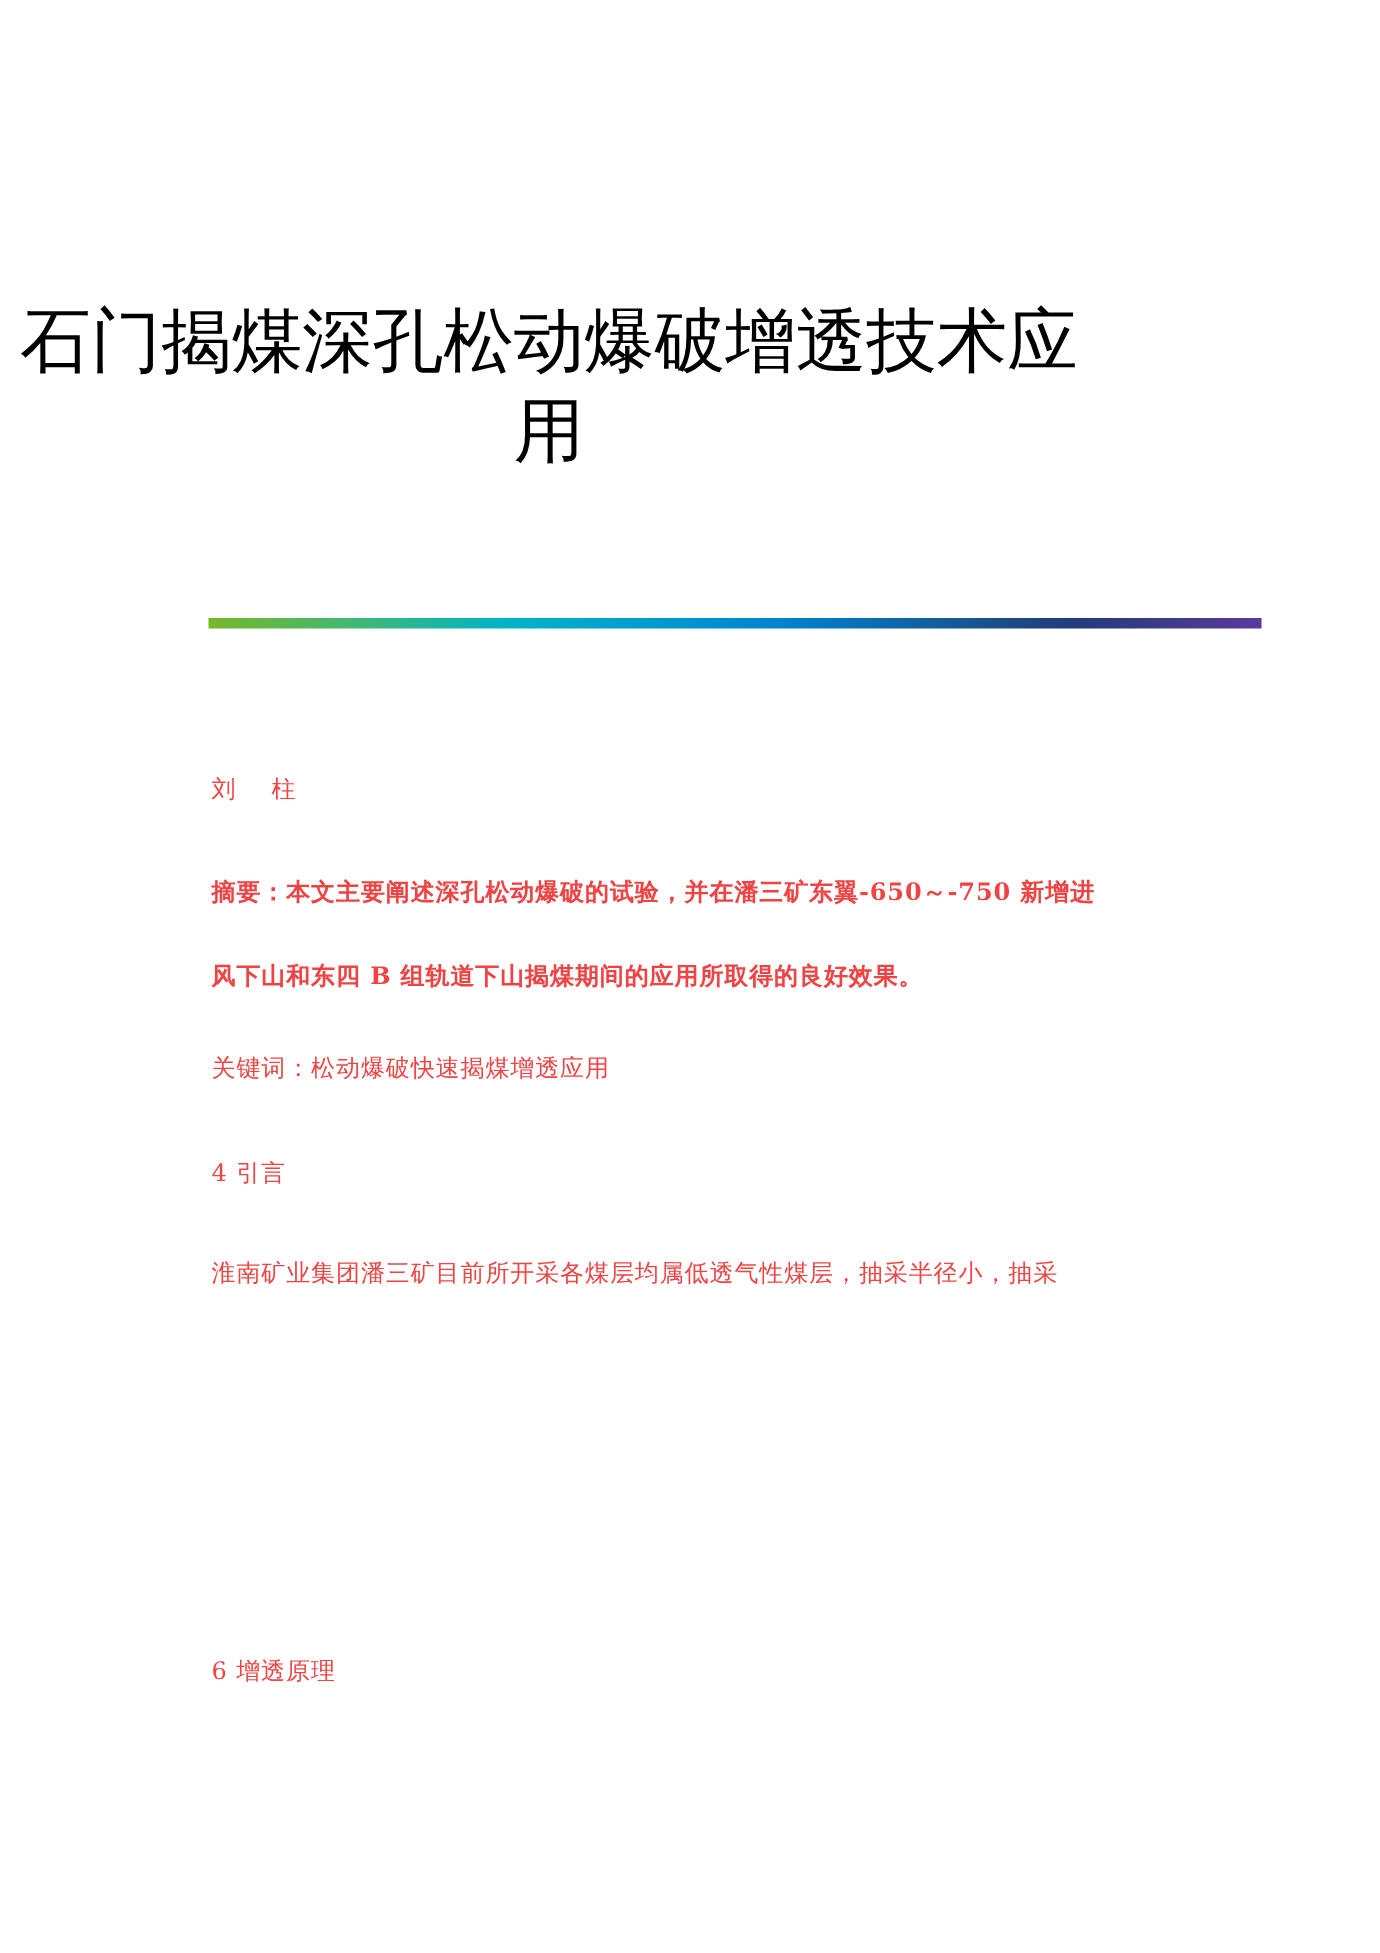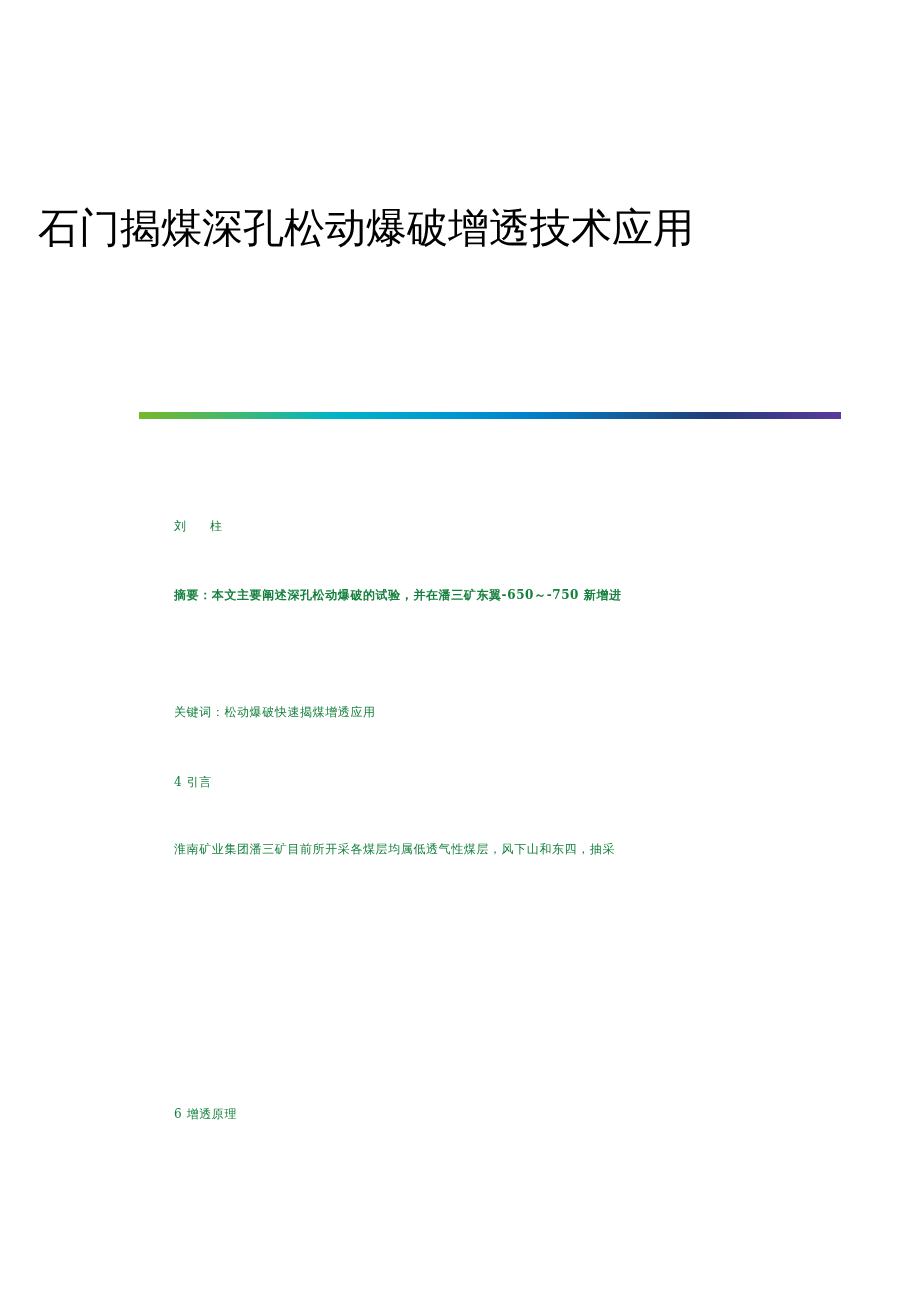--- a/index.html
+++ b/index.html
@@ -1,24 +1,24 @@
 <!DOCTYPE html>
 <html><head>
 <meta charset="utf-8">
 <style>
   html, body { margin: 0; padding: 0; background: #ffffff; }
   body { width: 920px; height: 1302px; position: relative; overflow: hidden;
          font-family: "DejaVu Serif", "Liberation Serif", serif; color: #1a1a1a; }
   .title { position: absolute; left: 0; width: 732px; top: 198px; text-align: center;
-           font-size: 41px; font-weight: normal; letter-spacing: 0px; color: #000;
+           font-size: 47px; font-weight: normal; letter-spacing: 0px; color: #000;
            font-family: "DejaVu Sans", sans-serif; line-height: 60px; }
   .rule { position: absolute; left: 139px; top: 412px; width: 702px; height: 7px;
           background: linear-gradient(to right, #76b82a 0%, #3cb878 15%, #00b4c8 28%, #0096d0 45%, #0082cc 55%, #1a4f8a 75%, #233c7a 82%, #5b3a9c 100%); }
-  .para { position: absolute; left: 141px; width: 650px; font-size: 12px; line-height: 38px;
-          color: #15803d; letter-spacing: 0.6px; margin-left: 33px; }
+  .para { position: absolute; left: 141px; width: 650px; font-size: 16px; line-height: 38px;
+          color: #ef4444; letter-spacing: 0.6px; }
   .author { top: 507px; letter-spacing: 0; }
   .author span { display: inline-block; }
   .abstract { top: 576px; font-weight: bold; }
   .keywords { top: 693px; }
   .heading0 { top: 763px; }
   .body1 { top: 830px; width: 650px; }
   .heading1 { top: 1095px; }
   .line { display: block; height: 38px; white-space: nowrap; }
   .body1 .line { height: 51.5px; line-height: 38px; }
   .abstract .line { height: 56px; }
@@ -29,23 +29,24 @@
 <div class="title">石门揭煤深孔松动爆破增透技术应用</div>
 
 <div class="rule"></div>
 
 <div class="para author">
   <span>刘</span><span style="display:inline-block;width:24px"></span><span>柱</span>
 </div>
 
 <div class="para abstract">
   <span class="line">摘要：本文主要阐述深孔松动爆破的试验，并在潘三矿东翼-650～-750 新增进</span>
+  <span class="line">风下山和东四 B 组轨道下山揭煤期间的应用所取得的良好效果。</span>
 </div>
 
 <div class="para keywords">关键词：松动爆破快速揭煤增透应用</div>
 
 <div class="para heading0">4 引言</div>
 
 <div class="para body1">
-  <span class="line">淮南矿业集团潘三矿目前所开采各煤层均属低透气性煤层，风下山和东四，抽采</span>
+  <span class="line">淮南矿业集团潘三矿目前所开采各煤层均属低透气性煤层，抽采半径小，抽采</span>
 </div>
 
 <div class="para heading1">6 增透原理</div>
 
 </body></html>

